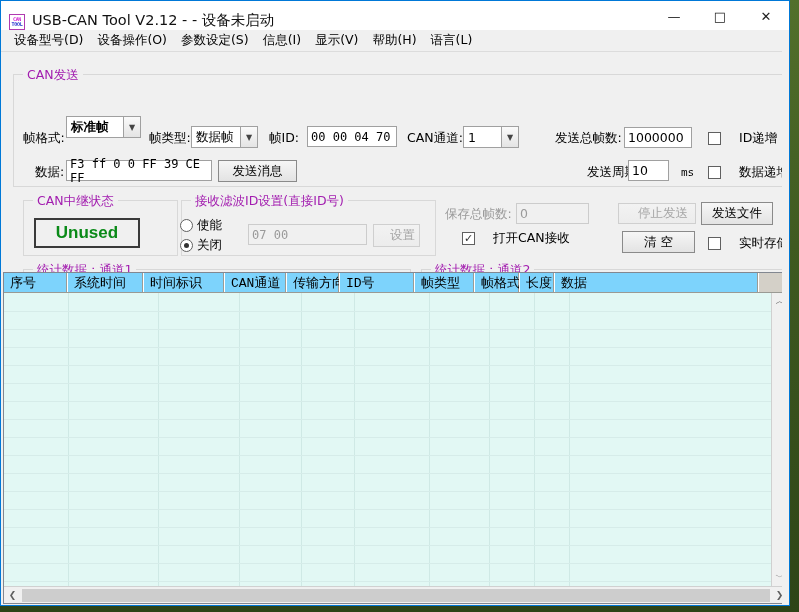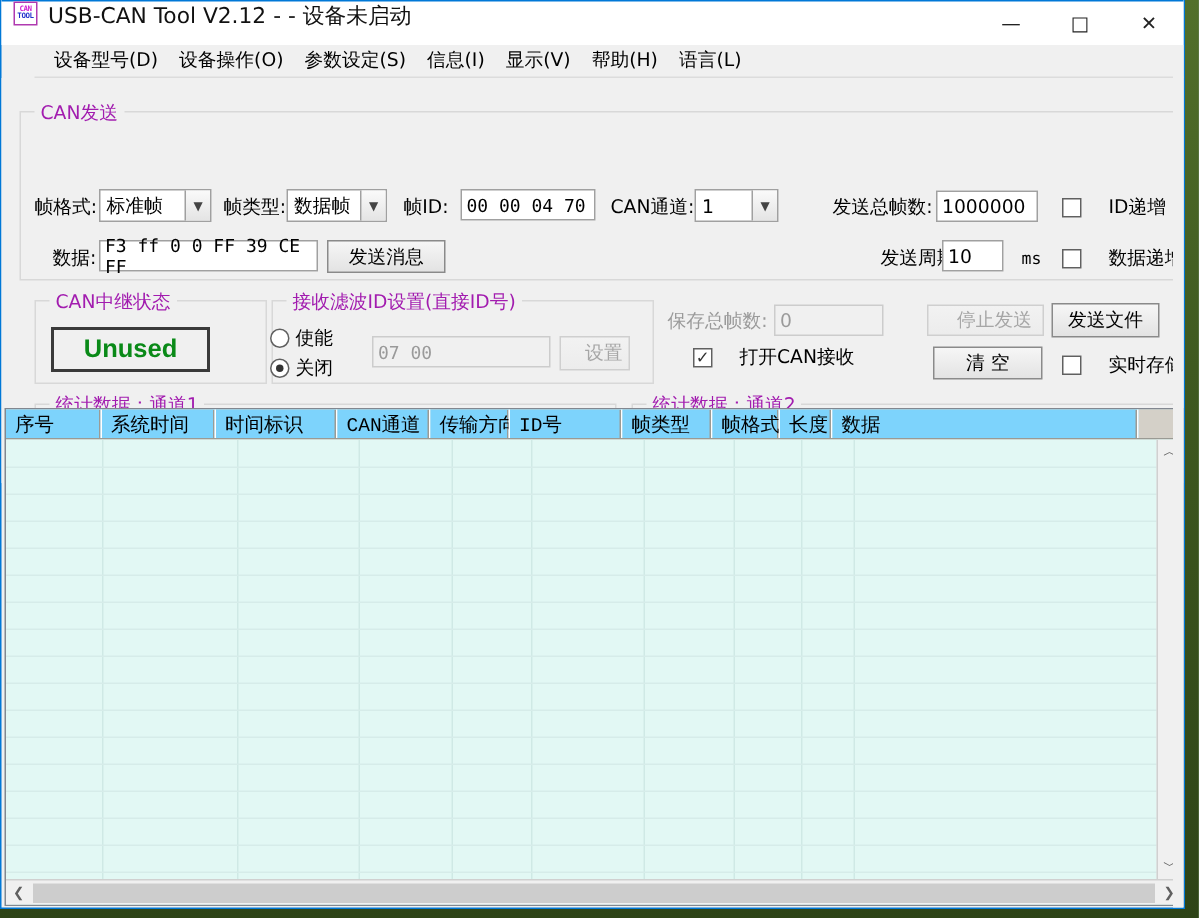--- a/index.html
+++ b/index.html
@@ -23,21 +23,21 @@
     background: #f0f0f0;
     border: 1px solid #0078d7;
     border-top: none;
     display: flex; flex-direction: column;
   }
   
   #titlebar {
     height: 30px; min-height: 30px;
     background: #ffffff;
     border-top: 1px solid #0078d7;
-    display: flex; align-items: flex-start;
+    display: flex; align-items: flex-end;
     position: relative;
   }
   #app-icon {
     width: 16px; height: 16px; margin-left: 8px; margin-right: 7px;
     background: #ffffff;
     border: 1px solid #b03ab0;
     display: flex; flex-direction: column;
     justify-content: center; align-items: center;
     line-height: 1;
     flex: none;
@@ -59,21 +59,20 @@
     font-family: "DejaVu Sans", sans-serif;
   }
   #wbtns { position: absolute; right: 0; top: 0; display: flex; }
   
   #menubar {
     height: 22px; min-height: 22px;
     background: #f0f0f0;
     display: flex; align-items: center;
     padding-left: 6px;
     border-bottom: 1px solid #dcdcdc;
-    margin-left: 22px;
   }
   .menu-item {
     font-size: 12.5px; color: #000;
     padding: 2px 7px;
     white-space: nowrap;
     font-family: "DejaVu Sans", sans-serif;
   }
   
   #panel {
     position: relative;
@@ -247,21 +246,21 @@
     <div class="menu-item">语言(L)</div>
   </div>
 
   <div id="panel">
 
     <div class="group" style="left:12px; top:22px; width:770px; height:113px;">
       <div class="legend">CAN发送</div>
     </div>
 
     <div class="lbl" style="position:absolute; left:22px; top:78px;">帧格式:</div>
-    <div class="combo" style="position:absolute; left:65px; top:74px; width:75px;">
+    <div class="combo" style="position:absolute; left:65px; top:64px; width:75px;font-weight:bold;">
       <div class="cv">标准帧</div>
       <div class="arw">▼</div>
     </div>
 
     <div class="lbl" style="position:absolute; left:148px; top:78px;">帧类型:</div>
     <div class="combo" style="position:absolute; left:190px; top:74px; width:67px;">
       <div class="cv">数据帧</div>
       <div class="arw">▼</div>
     </div>
 

